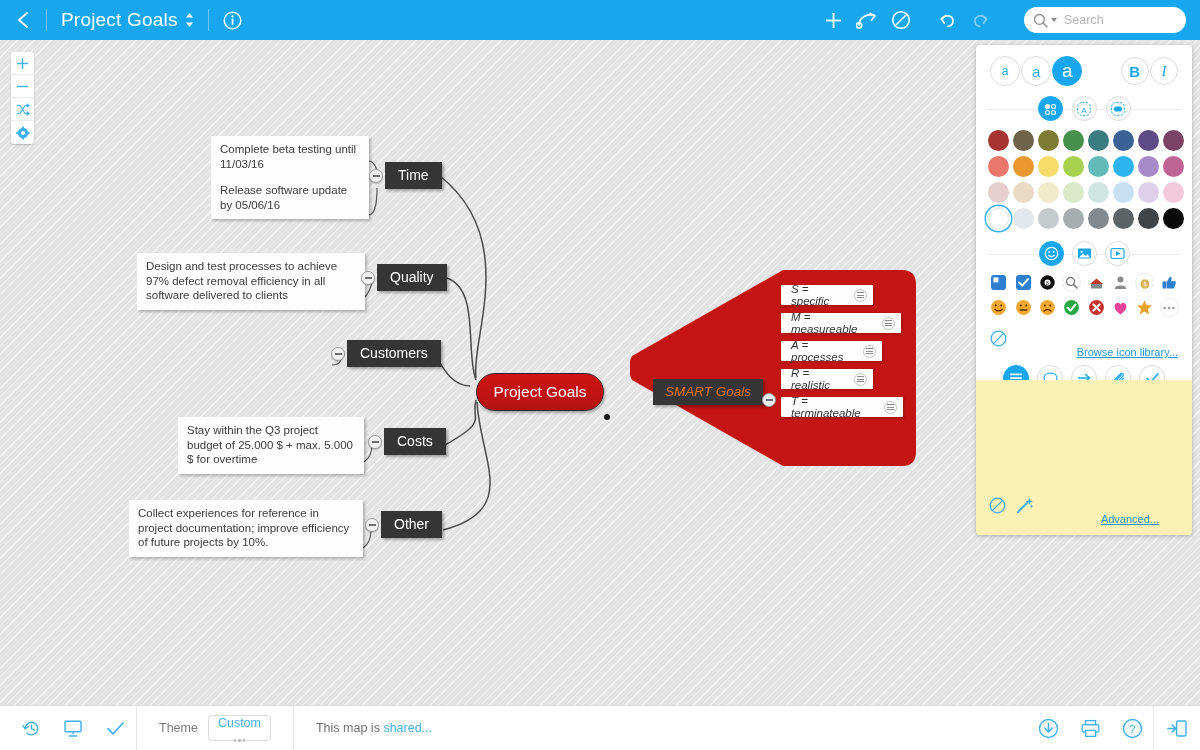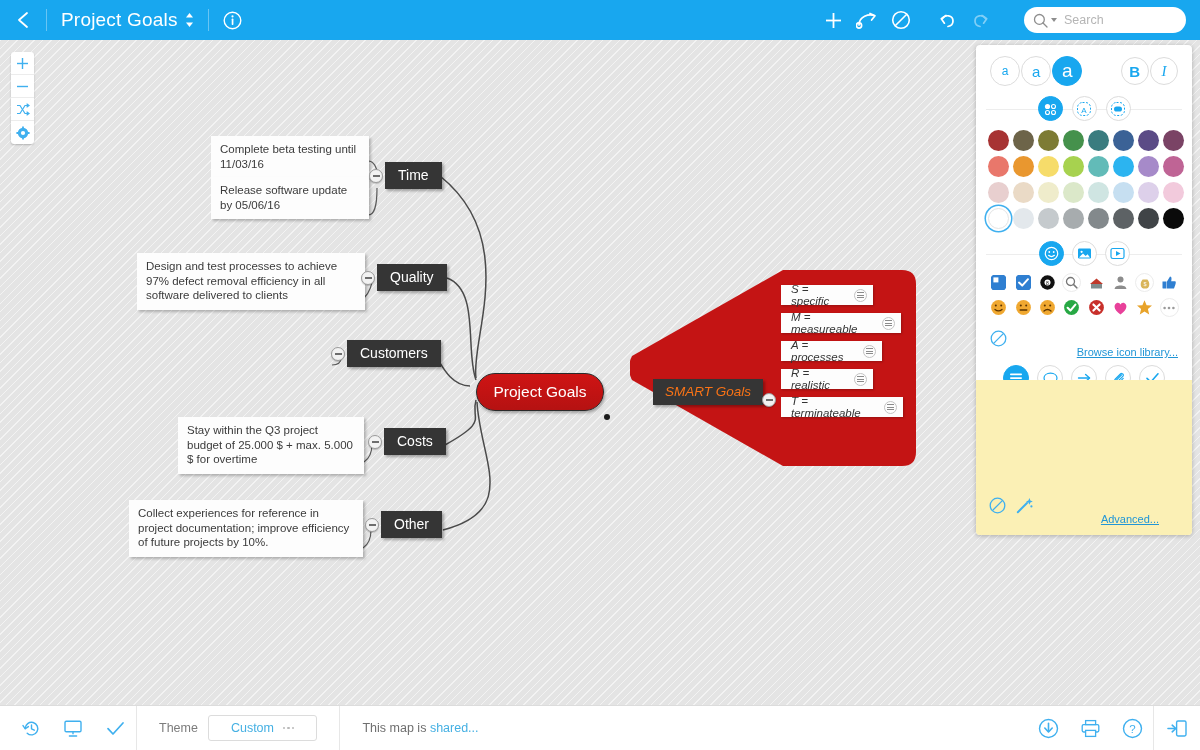--- a/index.html
+++ b/index.html
@@ -149,22 +149,22 @@
   
   .statusbar {
     position: absolute; left: 0; top: 705px; width: 1200px; height: 45px;
     background: #fff; border-top: 1px solid #dcdcdc; display: flex; align-items: center;
   }
   .sb-group { display: flex; align-items: center; }
   .sb-btn { width: 42px; height: 44px; display: flex; align-items: center; justify-content: center; }
   .sb-div { width: 1px; height: 44px; background: #e7e7e7; }
   .sb-label { font-size: 12.5px; color: #7c7c7c; padding: 0 10px 0 22px; }
   .theme-btn {
-    border: 1px solid #dcdcdc; border-radius: 3px; height: 26px; padding: 0 22px;
-    display: flex; align-items: center; gap: 9px; color: #45b0e3; font-size: 12.5px;
+    border: 1px solid #dcdcdc; border-radius: 3px; height: 26px; padding: 0 9px;
+    display: flex; align-items: center; gap: 9px; color: #45b0e3; font-size: 12.5px; flex-direction: column;
   }
   .dots3 { display: flex; gap: 2px; }
   .dots3 i { width: 2.5px; height: 2.5px; border-radius: 50%; background: #b9b9b9; display: block; }
   .sb-text { font-size: 12.5px; color: #6f6f6f; padding-left: 22px; }
   .sb-text a { color: #45b0e3; text-decoration: none; }
   .sb-right { margin-left: auto; display: flex; align-items: center; }
 </style>
 </head>
 <body>
 

